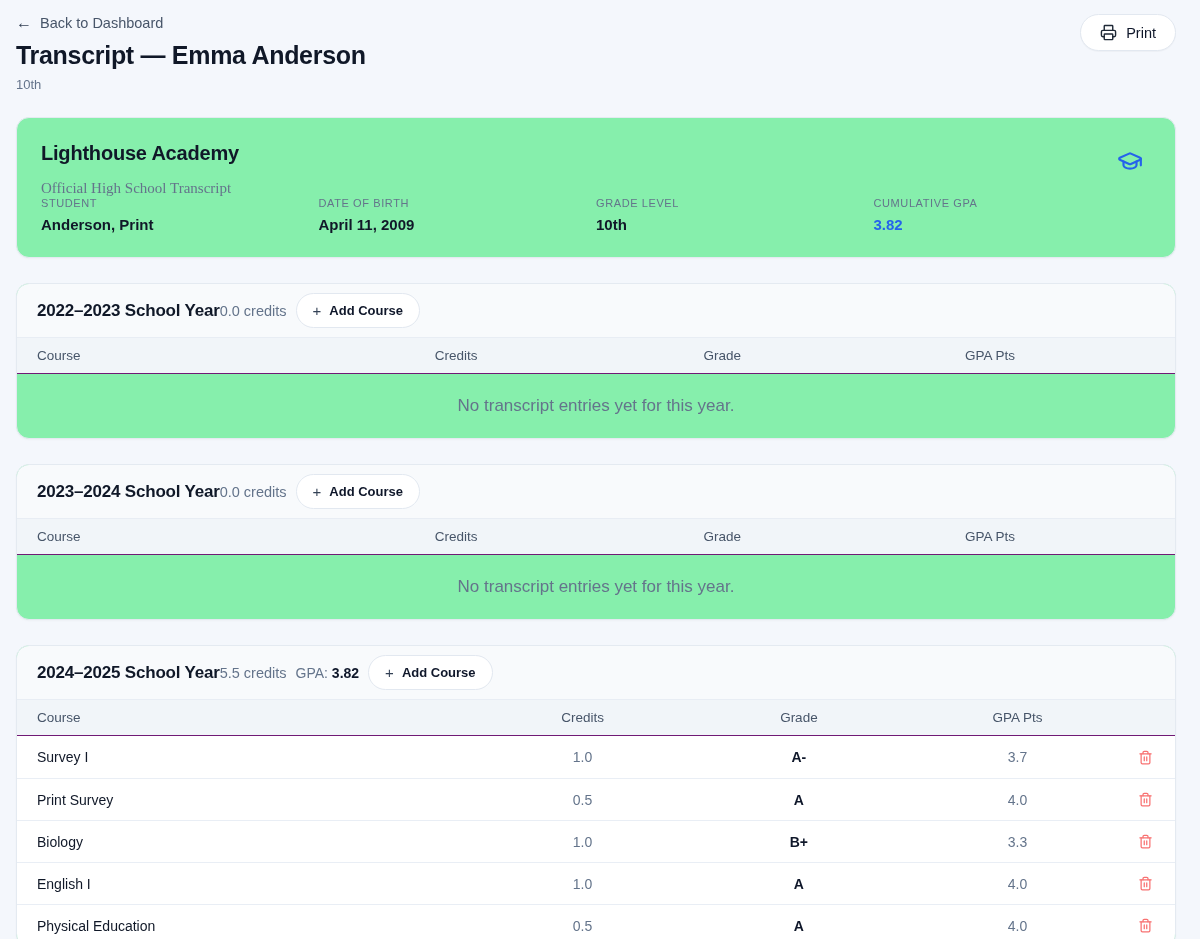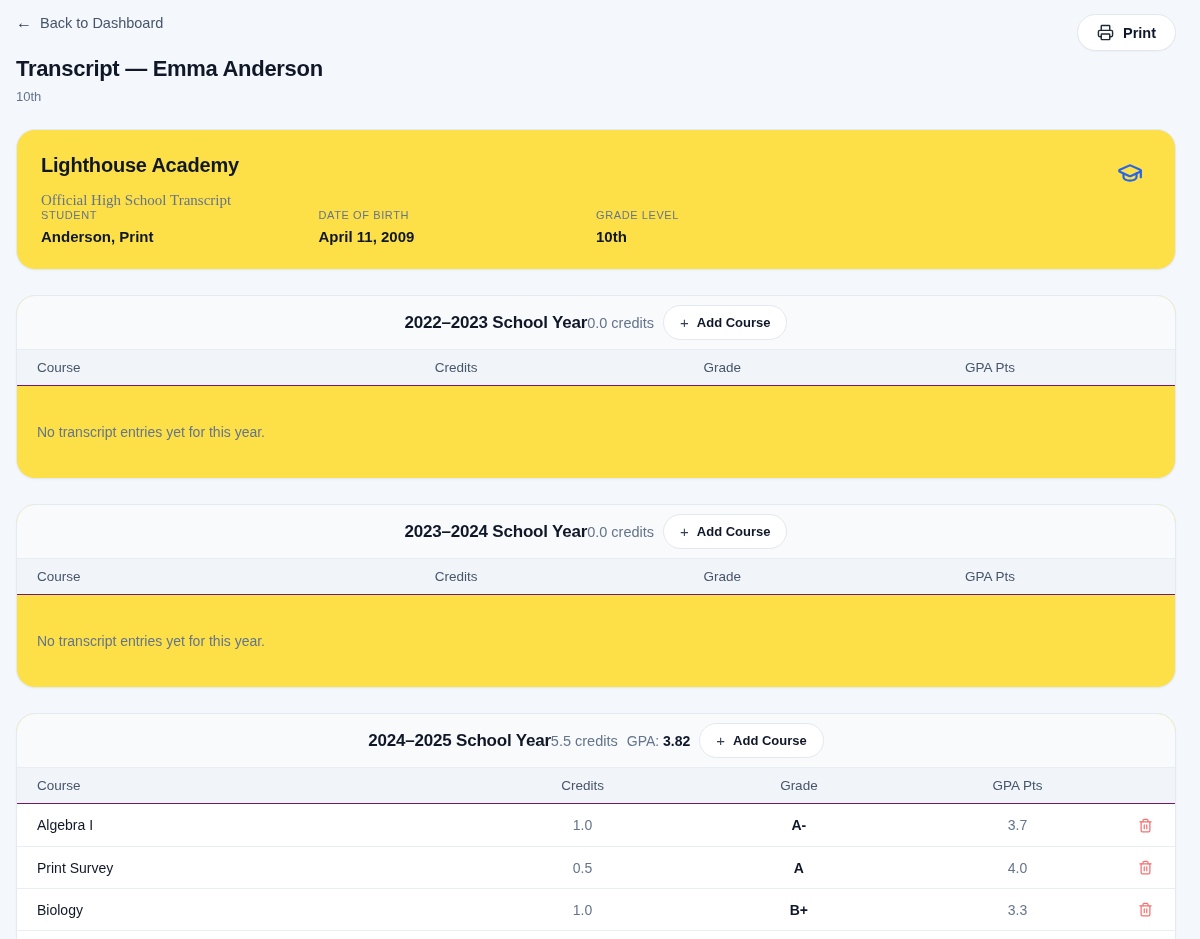--- a/index.html
+++ b/index.html
@@ -11,55 +11,55 @@
   }
   .page { padding: 14px 24px 40px 16px; }
 
   
   .topbar { display: flex; justify-content: space-between; align-items: flex-start; }
   .back-link {
     display: inline-flex; align-items: center; gap: 8px;
     font-size: 14.5px; color: #475569; text-decoration: none; cursor: pointer;
   }
   .back-link .arrow { font-size: 16px; line-height: 1; color: #334155; }
-  .page-title { font-size: 22px; font-weight: 800; letter-spacing: -0.3px; margin-top: 24px; color: #101828; }
+  .page-title { font-size: 25px; font-weight: 800; letter-spacing: -0.3px; margin-top: 9px; color: #101828; }
   .page-subtitle { font-size: 13px; color: #64748b; margin-top: 7px; }
   .print-btn {
     display: inline-flex; align-items: center; gap: 9px;
     background: #ffffff; border: 1px solid #e2e8f0; border-radius: 19px;
     height: 37px; padding: 16px 19px; cursor: pointer;
-    font-family: inherit; font-size: 14.5px; font-weight: 700; color: #0f172a;
+    font-family: inherit; font-size: 14.5px; font-weight: 400; color: #0f172a;
     box-shadow: 0 1px 1px rgba(15,23,42,0.03);
   }
   .print-btn svg { display: block; }
 
   
   .card {
-    background: #fde047; border: 1px solid #e4eaf1; border-radius: 19px;
+    background: #86efac; border: 1px solid #e4eaf1; border-radius: 13px;
     margin-top: 25px; overflow: hidden;
     box-shadow: 0 1px 2px rgba(15,23,42,0.03);
   }
 
   
   .info-card { padding: 24px; margin-top: 25px; }
   .info-head { display: flex; justify-content: space-between; align-items: flex-start; }
   .school-name { font-size: 20px; font-weight: 800; letter-spacing: -0.2px; color: #101828; }
   .school-sub { font-size: 15px; color: #64748b; margin-top: 15px; font-family: Liberation Serif, serif; }
   .cap-icon { margin-top: 6px; margin-right: 8px; }
   .info-grid { display: grid; grid-template-columns: repeat(4, 1fr); }
   .field-label {
     font-size: 11px; letter-spacing: 0.6px; color: #64748b;
     text-transform: uppercase; font-weight: 500;
   }
   .field-value { font-size: 15px; font-weight: 600; color: #101828; margin-top: 7px; }
   .field.highlight .field-value { color: #2563eb; font-weight: 700; }
 
   
   .year-head {
-    display: flex; justify-content: center; align-items: center;
+    display: flex; justify-content: flex-start; align-items: center;
     background: #f8fafc; padding: 9px 20px; min-height: 53px;
     border-bottom: 1px solid #e8edf4;
   }
   .year-title { font-size: 17px; font-weight: 800; letter-spacing: -0.2px; color: #101828; }
   .year-right { display: flex; align-items: center; gap: 9px; }
   .year-credits { font-size: 14.5px; color: #64748b; }
   .year-gpa { font-size: 14px; color: #64748b; }
   .year-gpa b { color: #0f172a; font-weight: 700; }
   .add-course-btn {
     display: inline-flex; align-items: center; gap: 8px;
@@ -72,21 +72,21 @@
   .grid-row { display: grid; align-items: center; padding: 0 20px; }
   .cols-empty { grid-template-columns: 25.6% 23.8% 23.8% 24.1% 1fr; }
   .cols-full  { grid-template-columns: 39.2% 19.2% 19.5% 19.6% 1fr; }
   .col-head {
     background: #f1f5f9; height: 36px;
     font-size: 13.5px; color: #475569;
     border-bottom: 1px solid #701a75;
   }
   .cell-c { text-align: center; }
 
-  .empty-msg { padding: 38px 20px; text-align: left; font-size: 14px; color: #64748b; }
+  .empty-msg { padding: 22px 20px; text-align: center; font-size: 17px; color: #64748b; }
 
   .course-row { height: 42px; background: #ffffff; }
   .course-row + .course-row { border-top: 1px solid #e9eef5; }
   .course-name { font-size: 14px; color: #101828; }
   .num-cell { font-size: 14px; color: #64748b; }
   .grade-cell { font-size: 14px; font-weight: 700; color: #0f172a; }
   .trash-btn {
     background: none; border: none; cursor: pointer; padding: 2px;
     display: inline-flex; margin-left: auto; color: #f87171;
   }
@@ -141,20 +141,24 @@
   <div class="field">
     <div class="field-label">DATE OF BIRTH</div>
     <div class="field-value">April 11, 2009</div>
   </div>
 
   <div class="field">
     <div class="field-label">GRADE LEVEL</div>
     <div class="field-value">10th</div>
   </div>
 
+  <div class="field highlight">
+    <div class="field-label">CUMULATIVE GPA</div>
+    <div class="field-value">3.82</div>
+  </div>
 </div>
   </section>
 
   <div id="years">
   <section class="card year-card">
     <div class="year-head">
       <h3 class="year-title">2022–2023 School Year</h3>
       <div class="year-right">
         <span class="year-credits">0.0 credits</span>
 
@@ -214,21 +218,21 @@
     </div>
     <div class="grid-row col-head cols-full">
       <span>Course</span>
       <span class="cell-c">Credits</span>
       <span class="cell-c">Grade</span>
       <span class="cell-c">GPA Pts</span>
       <span></span>
     </div>
     <div class="year-body">
   <div class="grid-row cols-full course-row">
-    <span class="course-name">Algebra I</span>
+    <span class="course-name">Survey I</span>
     <span class="cell-c num-cell">1.0</span>
     <span class="cell-c grade-cell">A-</span>
     <span class="cell-c num-cell">3.7</span>
     <button class="trash-btn">
       <span>
         <svg width="15" height="15" viewBox="0 0 24 24" fill="none" stroke="#f87171" stroke-width="2" stroke-linecap="round" stroke-linejoin="round">
           <path d="M3 6h18"></path>
           <path d="M19 6v14a2 2 0 0 1-2 2H7a2 2 0 0 1-2-2V6"></path>
           <path d="M8 6V4a2 2 0 0 1 2-2h4a2 2 0 0 1 2 2v2"></path>
           <line x1="10" y1="11" x2="10" y2="17"></line>

